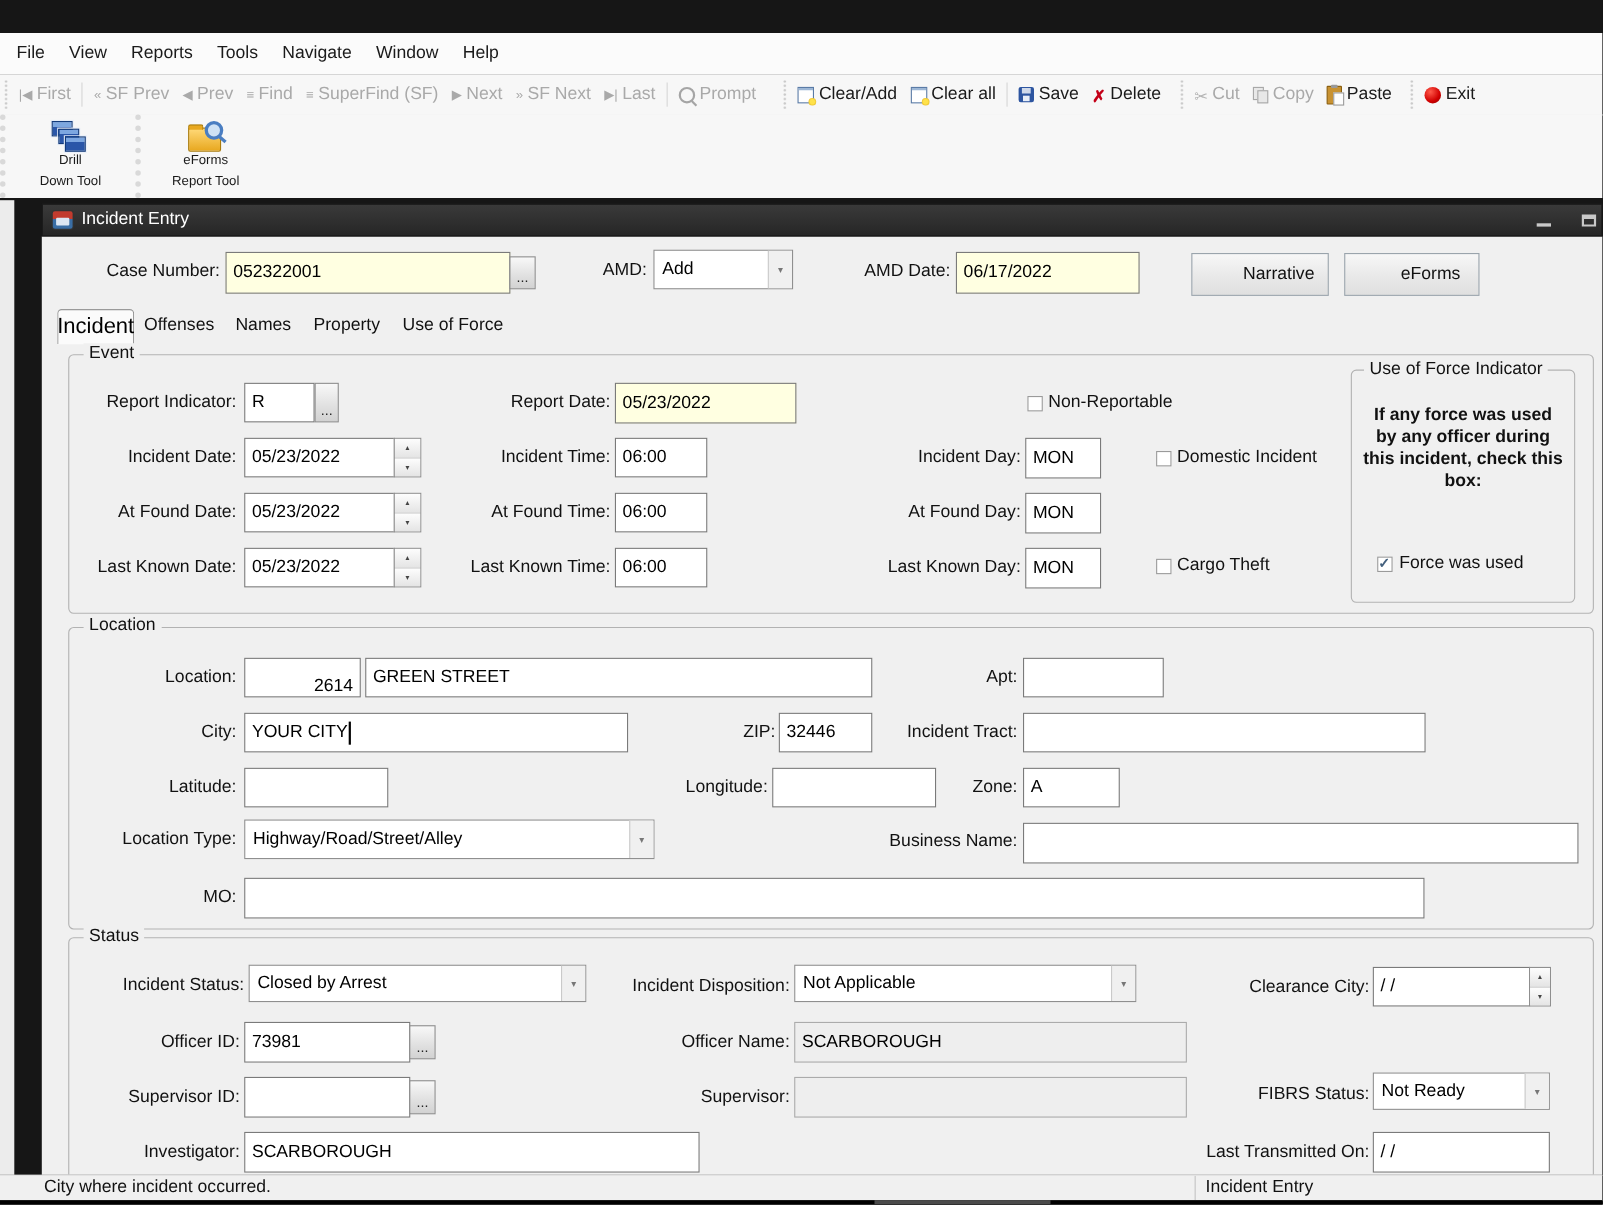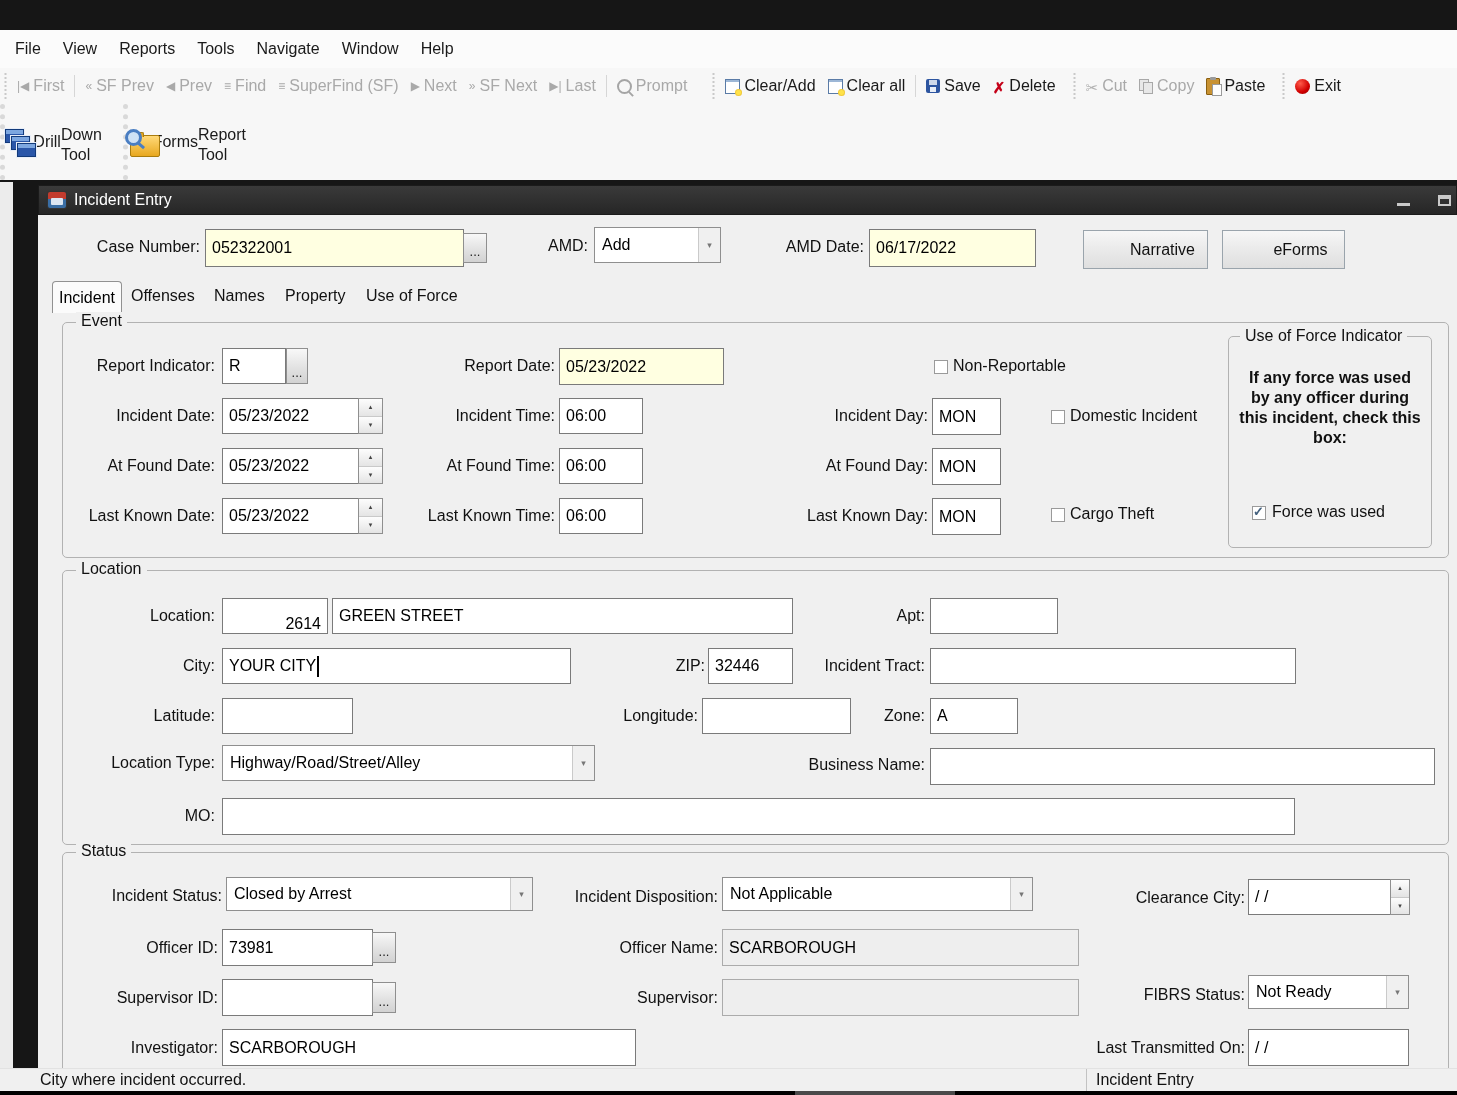--- a/index.html
+++ b/index.html
@@ -14,21 +14,21 @@
   .titletext{color:#fff;font-size:16px;}
   .menubar{left:0;top:30px;width:1457px;height:38px;background:#fbfbfb;display:flex;align-items:center;padding-left:4px;box-sizing:border-box;}
   .menu-item{font-size:16px;color:#1a1a1a;padding:7px 11px;}
   .toolbar1{left:0;top:68px;width:1457px;height:36px;background:#f7f7f7;border-bottom:1px solid #ededed;display:flex;align-items:center;font-size:16px;}
   .tbtn{display:flex;align-items:center;padding:4px 6px;color:#1a1a1a;white-space:nowrap;}
   .tbtn.disabled{color:#a9a9a9;}
   .tbtn .g{margin-right:4px;font-size:12px;}
   .tsep{width:1px;height:22px;background:#d6d6d6;margin:0 4px;}
   .dotsep{width:5px;height:26px;margin:0 3px;background-image:radial-gradient(#c9c9c9 1px,transparent 1.2px);background-size:4px 4px;background-position:center;}
   .toolbar2{left:0;top:104px;width:1457px;height:76px;background:#f7f7f7;display:flex;}
-  .bigtool{width:118px;display:flex;align-items:center;justify-content:flex-start;padding-top:6px;font-size:16px;color:#1a1a1a;border-left:5px dotted #d9d9d9;}
+  .bigtool{width:118px;display:flex;flex-direction:column;align-items:center;justify-content:flex-start;padding-top:6px;font-size:12px;color:#1a1a1a;border-left:5px dotted #d9d9d9;}
   .bigtool .l1{margin-top:-6px;line-height:18px;}
   .bigtool .l2{line-height:20px;}
   
   .mi{display:inline-block;position:relative;width:16px;height:15px;margin-right:4px;vertical-align:-2px;}
   .mi-grid{width:13px;height:13px;background:#fff;border:1px solid #5a7ba6;box-shadow:inset 0 2px 0 #9db7d6;}
   .mi-grid::after{content:"";position:absolute;right:-3px;bottom:-3px;width:7px;height:7px;background:radial-gradient(#ffe24a 40%,#d9a415);border-radius:50%;}
   .mi-save{width:14px;height:14px;background:#2d55a0;border-radius:2px;}
   .mi-save::before{content:"";position:absolute;left:3px;top:1px;width:8px;height:5px;background:#cfd9ea;}
   .mi-save::after{content:"";position:absolute;left:4px;bottom:1px;width:6px;height:5px;background:#e8eef7;}
   .mi-del{color:#c40018;font-weight:bold;font-size:15px;width:auto;}
@@ -68,21 +68,21 @@
   .spin span{flex:1;display:flex;align-items:center;justify-content:center;font-size:7px;color:#444;background:linear-gradient(180deg,#fdfdfd,#e4e4e4);}
   .spin span:first-child{border-bottom:1px solid #c9c9c9;}
   .ddl{position:absolute;background:#fff;border:1px solid #8f8f8f;box-sizing:border-box;display:flex;align-items:stretch;}
   .ddl .val{flex:1;font-size:16px;display:flex;align-items:center;padding:0 7px;white-space:nowrap;overflow:hidden;}
   .ddl .arrow{width:21px;background:#f0f0f0;border-left:1px solid #cacaca;display:flex;align-items:center;justify-content:center;font-size:9px;color:#777;}
   .cb{position:absolute;width:14px;height:14px;background:#fff;border:1px solid #9a9a9a;box-sizing:border-box;}
   .cb.checked::after{content:"✓";position:absolute;left:0px;top:-3px;font-size:13px;font-weight:bold;color:#44617e;}
   .gb{position:absolute;border:1px solid #b2b2b2;border-radius:5px;}
   .legend{position:absolute;font-size:16px;color:#111;background:#f0f0f0;padding:0 5px;white-space:nowrap;}
   .btn{position:absolute;background:linear-gradient(180deg,#f7f7f7,#ebebeb 45%,#dfdfdf);border:1px solid #9aa4ac;box-sizing:border-box;font-size:16px;color:#111;display:flex;align-items:center;justify-content:center;padding-left:34px;}
-  .tab-active{position:absolute;background:#fbfbfb;border:1px solid #919191;border-bottom:none;border-radius:4px 4px 0 0;font-size:16px;display:flex;align-items:center;justify-content:center;}
+  .tab-active{position:absolute;background:#fbfbfb;border:1px solid #919191;border-bottom:none;border-radius:4px 4px 0 0;font-size:20px;display:flex;align-items:center;justify-content:center;}
   .tab{position:absolute;font-size:16px;color:#111;}
   .caret{display:inline-block;width:2px;height:21px;background:#000;margin-left:1px;}
   .uof-msg{position:absolute;font-size:16px;font-weight:bold;color:#111;text-align:center;line-height:20px;}
   
   .statusbar{left:0;top:1068px;width:1457px;height:23px;background:#f0f0f0;border-top:1px solid #e2e2e2;font-size:16px;color:#111;}
   .sb-div{position:absolute;left:1086px;top:1069px;width:1px;height:22px;background:#c2c2c2;}
   .bottomstrip{left:0;top:1091px;width:1457px;height:4px;background:#000;}
   .bottomseg{left:795px;top:1091px;width:160px;height:4px;background:#4a4a4a;}
 </style>
 </head>

